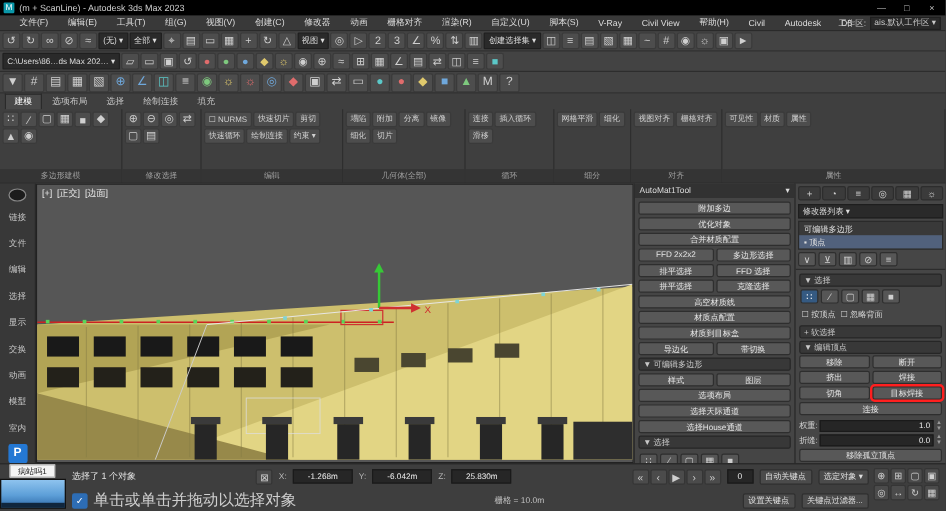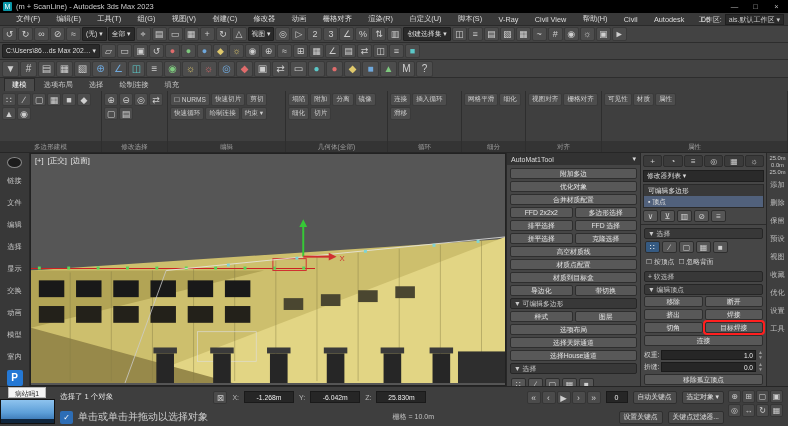--- a/index.html
+++ b/index.html
@@ -84,21 +84,21 @@
 
   
   .spin-row { display:flex; align-items:center; gap:2px; padding:1px 3px; font-size:6.8px; color:#cfcfcf; }
   .spin-field { flex:1; height:10px; background:#262626; border:1px solid #1a1a1a; display:flex; align-items:center; justify-content:flex-end; padding-right:2px; font-size:6.6px; color:#eee; }
   .spin-arrows { font-size:5px; color:#999; line-height:5px; }
 
   
   .statusbar { height:40px; background:#3e3e3e; border-top:1px solid #262626; flex:0 0 auto; position:relative; }
   .status-row { height:20px; display:flex; align-items:center; gap:5px; padding:0 64px 0 60px; }
   .sel-text { font-size:7.5px; color:#e2e2e2; white-space:nowrap; }
-  .prompt-text { font-size:10px; color:#cfcfcf; white-space:nowrap; }
+  .prompt-text { font-size:13px; color:#cfcfcf; white-space:nowrap; }
   .coord-label { font-size:7px; color:#b8b8b8; }
   .coord-field { width:50px; height:12px; background:#262626; border:1px solid #1a1a1a; font-size:6.8px; color:#eee; display:flex; align-items:center; justify-content:center; }
   .grid-text { font-size:7px; color:#c2c2c2; white-space:nowrap; }
   .st-icon { width:14px; height:13px; background:#4b4b4b; border:1px solid #353535; border-radius:2px; text-align:center; font-size:8.5px; line-height:12px; color:#cfcfcf; flex:0 0 auto; }
   .anim-btn { height:13px; background:#4b4b4b; border:1px solid #2f2f2f; border-radius:2px; font-size:6.8px; color:#e0e0e0; display:flex; align-items:center; padding:0 4px; white-space:nowrap; }
   .time-field { width:22px; height:12px; background:#262626; border:1px solid #1a1a1a; font-size:7px; color:#eee; text-align:center; line-height:11px; }
   .nav-block { position:absolute; right:2px; top:3px; width:58px; display:grid; grid-template-columns:repeat(4,13px); gap:1px; }
   .nav-icon { width:13px; height:13px; background:#4b4b4b; border:1px solid #353535; border-radius:2px; text-align:center; font-size:8px; line-height:12px; color:#cfcfcf; }
   .blue-chip { width:13px; height:13px; background:#2d6db5; border-radius:2px; color:#fff; text-align:center; font-size:8px; line-height:13px; flex:0 0 auto; }
 
@@ -543,28 +543,20 @@
         <span class="spin-field">0.0</span>
         <span class="spin-arrows">▲<br>▼</span>
       </div>
       <div class="btn-grid" style="padding-top:1px;padding-bottom:1px">
 
       <span class="p-btn full">移除孤立顶点</span>
         </div>
 
     </div>
 
-    <div class="right-strip">
-      <div style="display:contents">
-        
-      <span class="strip-val">25.0m</span><span class="strip-val">0.0m</span><span class="strip-val">25.0m</span></div>
-      <div style="display:contents">
-        
-      <span class="strip-item">添加</span><span class="strip-item">删除</span><span class="strip-item">保留</span><span class="strip-item">预设</span><span class="strip-item">视图</span><span class="strip-item">收藏</span><span class="strip-item">优化</span><span class="strip-item">设置</span><span class="strip-item">工具</span></div>
-    </div>
   </div>
 
   <div class="statusbar">
     <div class="status-row">
       <span class="sel-text">选择了 1 个对象</span>
       <span class="tb-spacer"></span>
       <span class="st-icon">⊠</span>
       <span class="coord-label">X:</span>
       <span class="coord-field">-1.268m</span>
       <span class="coord-label">Y:</span>

